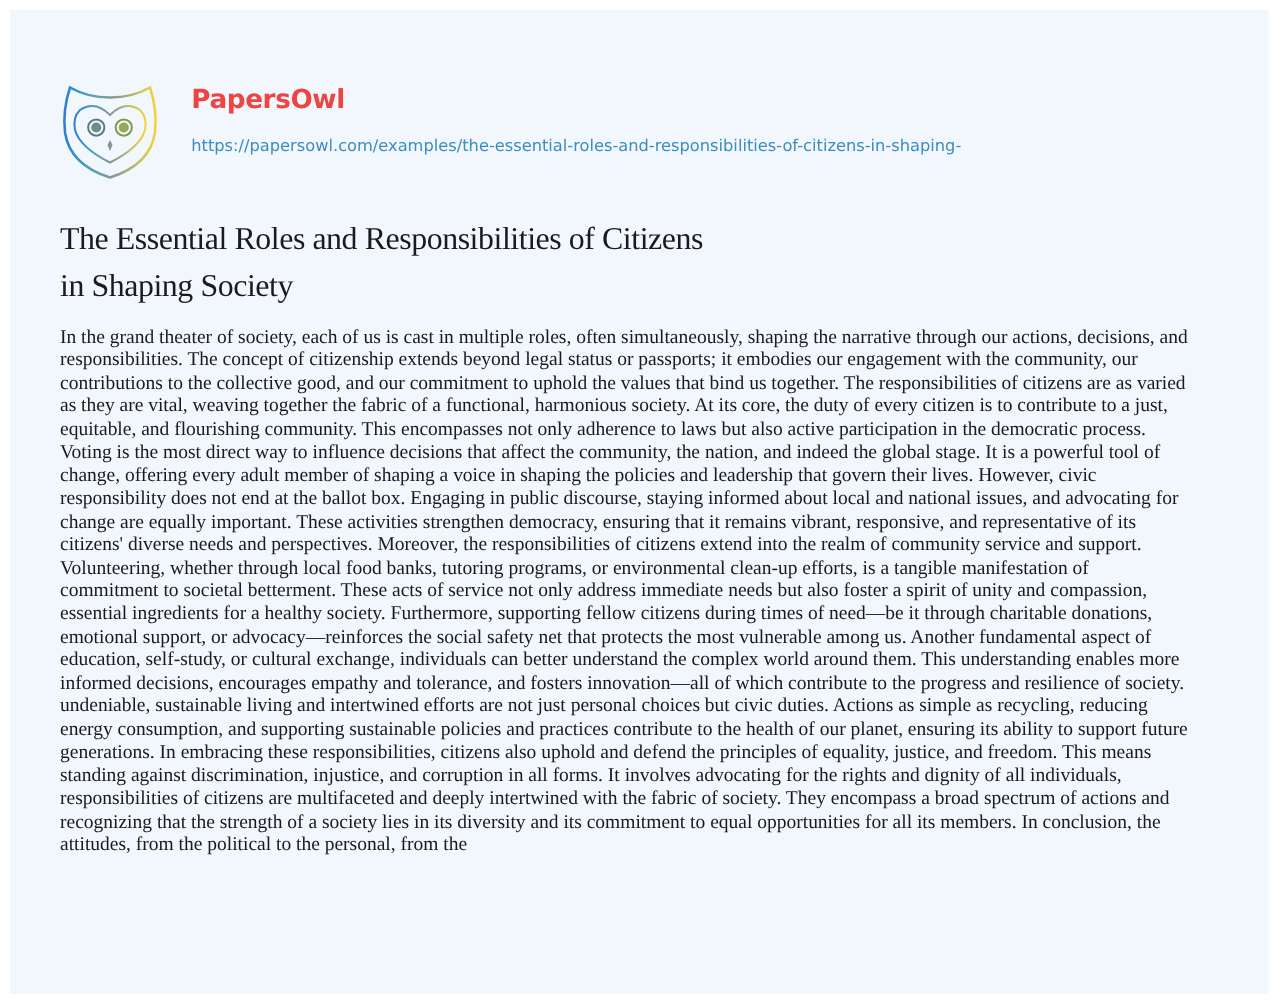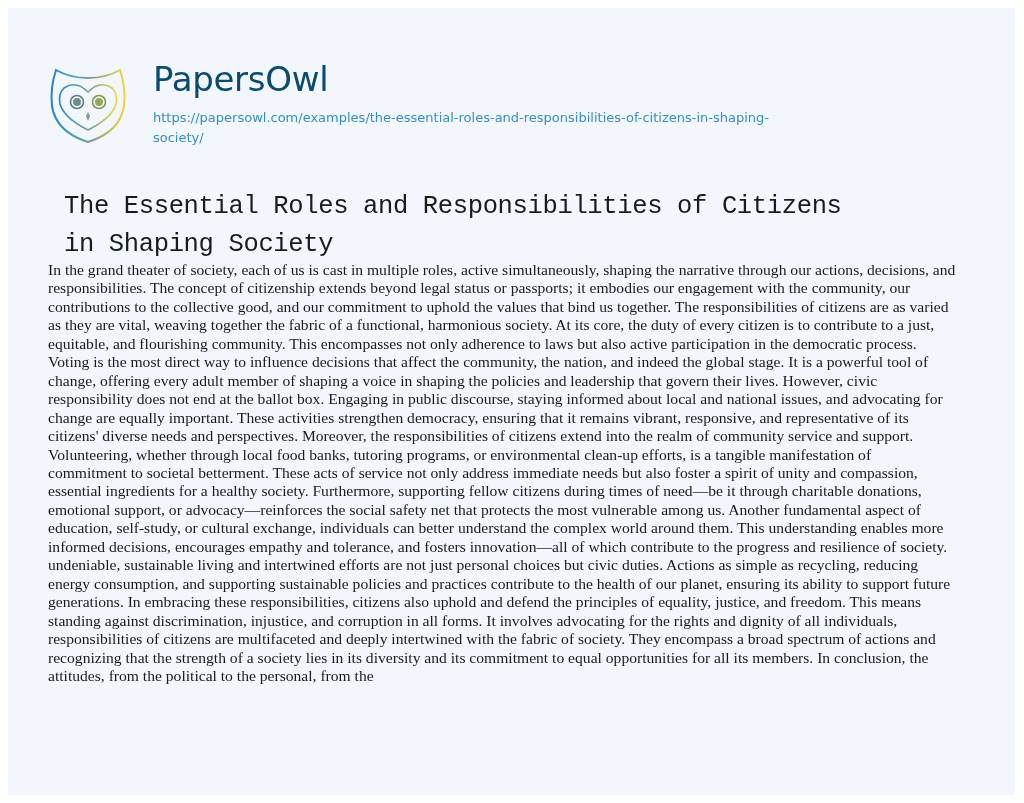--- a/index.html
+++ b/index.html
@@ -23,45 +23,45 @@
       left: 48px;
       top: 66px;
       width: 80px;
       height: 80px;
     }
     .brand {
       position: absolute;
       left: 153px;
       top: 62px;
       font-family: "DejaVu Sans", sans-serif;
-      font-weight: normal;
-      font-size: 34px;
+      font-weight: bold;
+      font-size: 21px;
       letter-spacing: -0.3px;
-      color: #0c4a6e;
+      color: #ef4444;
       line-height: 34px;
       margin: 0;
     }
     .url {
       position: absolute;
       left: 153px;
       top: 108px;
       width: 800px;
       font-family: "DejaVu Sans", sans-serif;
       font-size: 13px;
       color: #3a8dc5;
       line-height: 20px;
       text-decoration: none;
     }
     .url span { display: block; white-space: nowrap; }
     .title {
       position: absolute;
       left: 48px;
       top: 172px;
-      margin: 16px;
-      font-family: Liberation Mono, monospace;
+      margin: 0;
+      font-family: Liberation Serif, serif;
       font-weight: normal;
       font-size: 25.5px;
       letter-spacing: -0.35px;
       color: #1b1b1b;
       line-height: 38px;
     }
     .title span { display: block; white-space: nowrap; }
     .body {
       position: absolute;
       left: 48px;
@@ -105,30 +105,29 @@
     <circle cx="51" cy="36" r="4" fill="#93a858"></circle>
 
     <path d="M40 46 L38 50 L40 55 L42 50 Z" fill="#8a9498"></path>
   </svg>
 </div>
 
 <h1 class="brand">PapersOwl</h1>
 
 <a class="url">
   <span>https://papersowl.com/examples/the-essential-roles-and-responsibilities-of-citizens-in-shaping-</span>
-  <span>society/</span>
 </a>
 
 <h2 class="title">
   <span>The Essential Roles and Responsibilities of Citizens</span>
   <span>in Shaping Society</span>
 </h2>
 
 <div class="body">
-  <span>In the grand theater of society, each of us is cast in multiple roles, active simultaneously, shaping the narrative through our actions, decisions, and</span>
+  <span>In the grand theater of society, each of us is cast in multiple roles, often simultaneously, shaping the narrative through our actions, decisions, and</span>
   <span>responsibilities. The concept of citizenship extends beyond legal status or passports; it embodies our engagement with the community, our</span>
   <span>contributions to the collective good, and our commitment to uphold the values that bind us together. The responsibilities of citizens are as varied</span>
   <span>as they are vital, weaving together the fabric of a functional, harmonious society. At its core, the duty of every citizen is to contribute to a just,</span>
   <span>equitable, and flourishing community. This encompasses not only adherence to laws but also active participation in the democratic process.</span>
   <span>Voting is the most direct way to influence decisions that affect the community, the nation, and indeed the global stage. It is a powerful tool of</span>
   <span>change, offering every adult member of shaping a voice in shaping the policies and leadership that govern their lives. However, civic</span>
   <span>responsibility does not end at the ballot box. Engaging in public discourse, staying informed about local and national issues, and advocating for</span>
   <span>change are equally important. These activities strengthen democracy, ensuring that it remains vibrant, responsive, and representative of its</span>
   <span>citizens' diverse needs and perspectives. Moreover, the responsibilities of citizens extend into the realm of community service and support.</span>
   <span>Volunteering, whether through local food banks, tutoring programs, or environmental clean-up efforts, is a tangible manifestation of</span>

